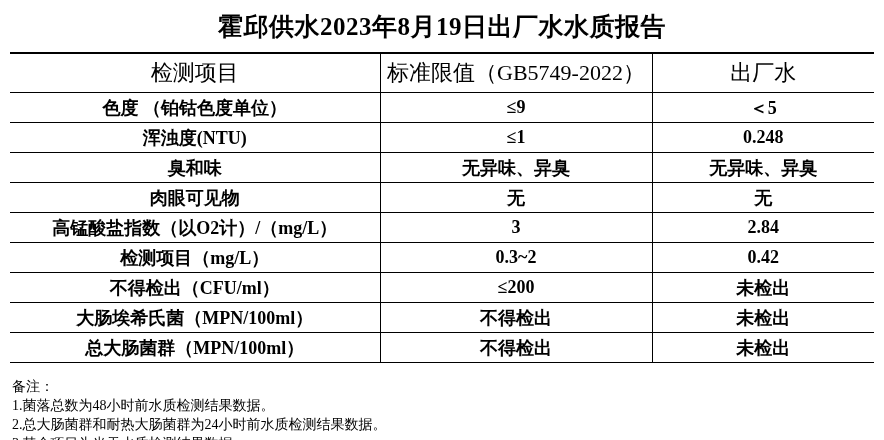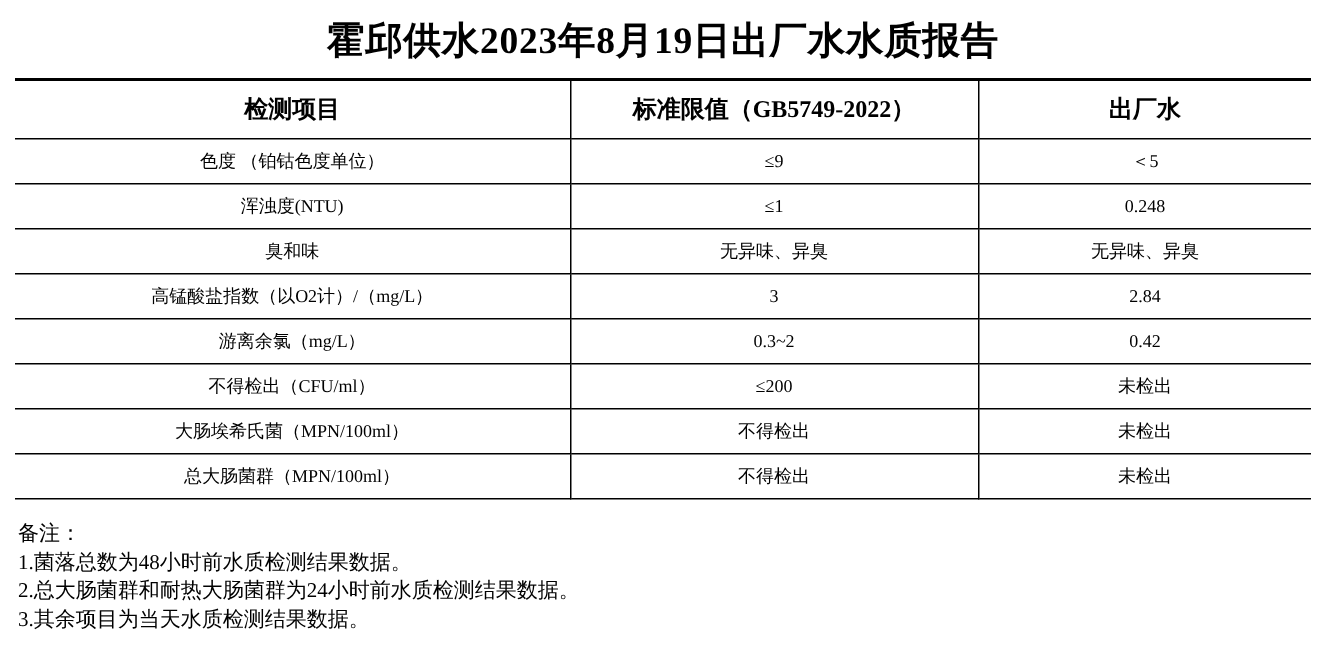--- a/index.html
+++ b/index.html
@@ -43,30 +43,31 @@
   table.quality col.c1 { width: 370px; }
   table.quality col.c2 { width: 272px; }
   table.quality col.c3 { width: 222px; }
   table.quality th, table.quality td {
     border: 1px solid #000;
     text-align: center;
     vertical-align: middle;
     font-family: "Liberation Serif", serif;
   }
   table.quality thead th {
-    font-size: 16px;
-    font-weight: bold;
+    font-size: 22px;
+    font-weight: normal;
     height: 36px;
     border-top: none;
     border-bottom: 1px solid #000;
   }
   table.quality tbody td {
-    font-size: 12px;
+    font-size: 18px;
     height: 29px;
     padding: 0 4px;
+    font-weight: bold;
   }
   table.quality tbody tr td:first-child {
     border-left: none;
   }
   table.quality tbody tr td:last-child {
     border-right: none;
   }
   table.quality thead tr th:first-child {
     border-left: none;
   }
@@ -114,26 +115,31 @@
           <td>浑浊度(NTU)</td>
           <td>≤1</td>
           <td>0.248</td>
         </tr>
         <tr>
           <td>臭和味</td>
           <td>无异味、异臭</td>
           <td>无异味、异臭</td>
         </tr>
         <tr>
+          <td>肉眼可见物</td>
+          <td>无</td>
+          <td>无</td>
+        </tr>
+        <tr>
           <td>高锰酸盐指数（以O2计）/（mg/L）</td>
           <td>3</td>
           <td>2.84</td>
         </tr>
         <tr>
-          <td>游离余氯（mg/L）</td>
+          <td>检测项目（mg/L）</td>
           <td>0.3~2</td>
           <td>0.42</td>
         </tr>
         <tr>
           <td>不得检出（CFU/ml）</td>
           <td>≤200</td>
           <td>未检出</td>
         </tr>
         <tr>
           <td>大肠埃希氏菌（MPN/100ml）</td>

